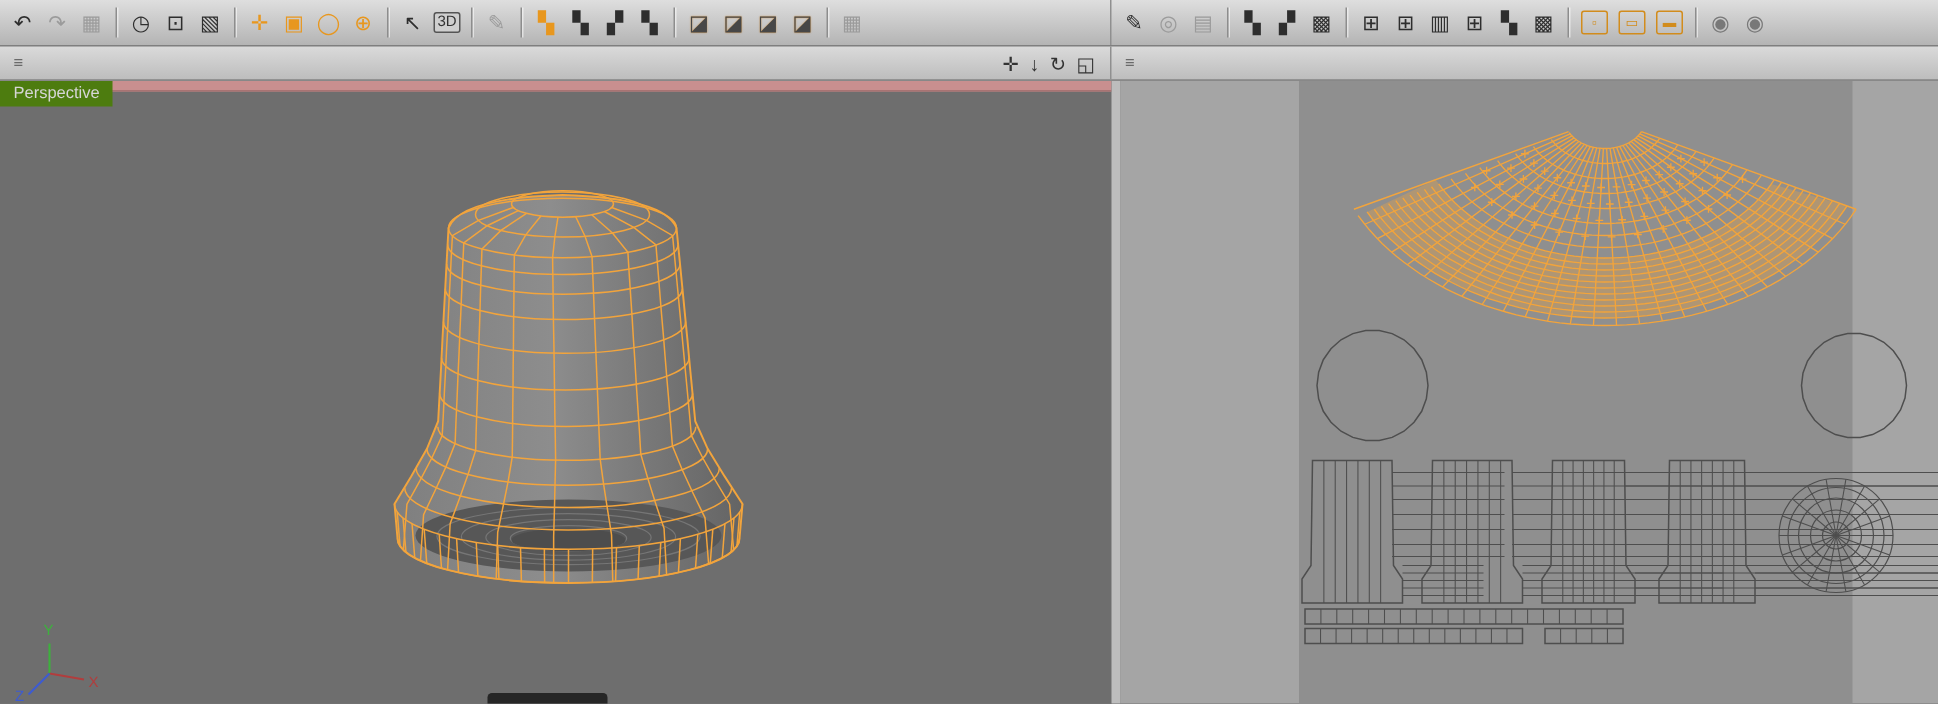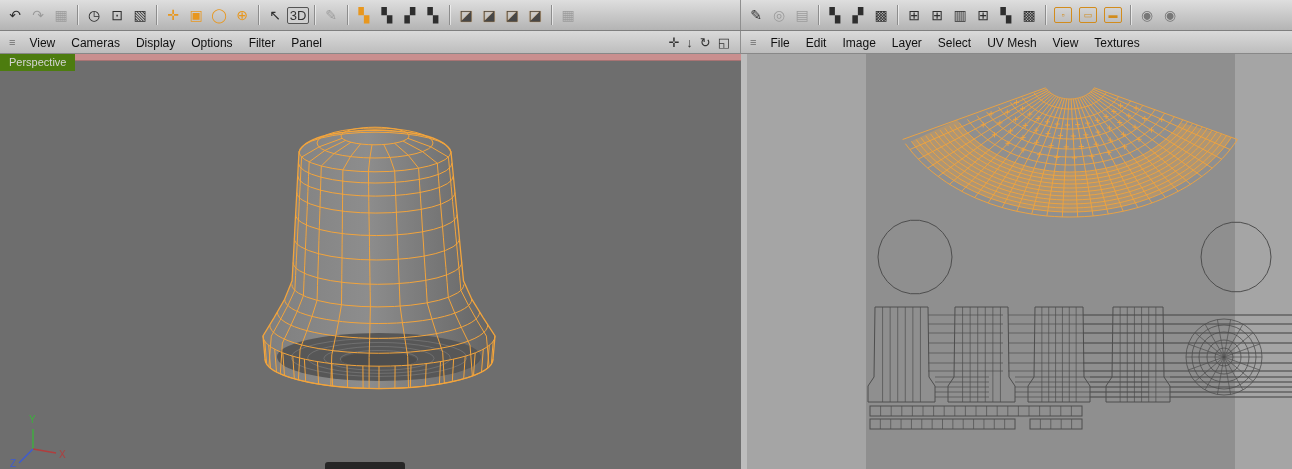--- a/index.html
+++ b/index.html
@@ -12,21 +12,21 @@
   .tb-left{width:741px;display:flex;align-items:center;padding:0 4px;gap:1px;
            border-right:1px solid #8f8f8f;box-sizing:border-box}
   .tb-right{flex:1;display:flex;align-items:center;padding:0 4px;gap:1px}
   .icon-btn{width:22px;height:22px;border-radius:3px;display:flex;align-items:center;
             justify-content:center;font-size:14px;line-height:1;color:#2e2e2e;cursor:pointer;flex:0 0 auto}
   .v-orange{color:#e8971e}
   .v-dark{color:#2e2e2e}
   .v-disabled{color:#9b9b9b}
   .v-cube{color:#474747;text-shadow:0 0 1px #c87d1e}
   .v-gray{color:#787878}
-  .v-badge{font-size:13px;font-weight:normal;color:#333}
+  .v-badge{font-size:10px;font-weight:normal;color:#333}
   .v-badge .badge{border:1px solid #555;border-radius:2px;padding:1px 2px;background:#cfcfcf}
   .v-outline{width:16px;height:14px;border:1px solid #d28c1c;border-radius:2px;color:#d28c1c;
              font-size:9px;margin:0 3px}
   .sep{width:1px;height:20px;background:#8d8d8d;margin:0 4px;box-shadow:1px 0 0 rgba(255,255,255,.55);flex:0 0 auto}
 
   
   .menubar-row{height:22px;display:flex;background:linear-gradient(#dadada,#bdbdbd);
                border-bottom:1px solid #888}
   .mb-left{width:741px;display:flex;align-items:center;border-right:1px solid #8f8f8f;
            box-sizing:border-box;padding-left:3px}
@@ -112,31 +112,29 @@
       <div class="icon-btn v-outline" title="uv-polygon-mode">▬</div>
       <div class="sep"></div>
       <div class="icon-btn v-gray" title="material-sphere-1">◉</div>
       <div class="icon-btn v-gray" title="material-sphere-2">◉</div>
     </div>
 </div>
 
 <div class="menubar-row">
   <div class="mb-left">
     <span class="menu-grip">≡</span>
-    <span id="mb-left-items"><span class="menu-item">View</span><span class="menu-item">Cameras</span><span class="menu-item">Display</span><span class="menu-item">Options</span><span class="menu-item">Filter</span><span class="menu-item">Panel</span></span>
     <span class="view-controls" id="view-controls">
         <span class="vc-icon">✛</span>
         <span class="vc-icon">↓</span>
         <span class="vc-icon">↻</span>
         <span class="vc-icon">◱</span>
       </span>
   </div>
   <div class="mb-right">
     <span class="menu-grip">≡</span>
-    <span id="mb-right-items"><span class="menu-item">File</span><span class="menu-item">Edit</span><span class="menu-item">Image</span><span class="menu-item">Layer</span><span class="menu-item">Select</span><span class="menu-item">UV Mesh</span><span class="menu-item">View</span><span class="menu-item">Textures</span></span>
   </div>
 </div>
 
 <div class="main">
 
   <div class="viewport">
     <div class="active-strip"></div>
     <div class="view-tab">Perspective</div>
 
     <svg class="bell-svg" id="bell-svg" width="310" height="300" viewBox="0 0 310 300">

